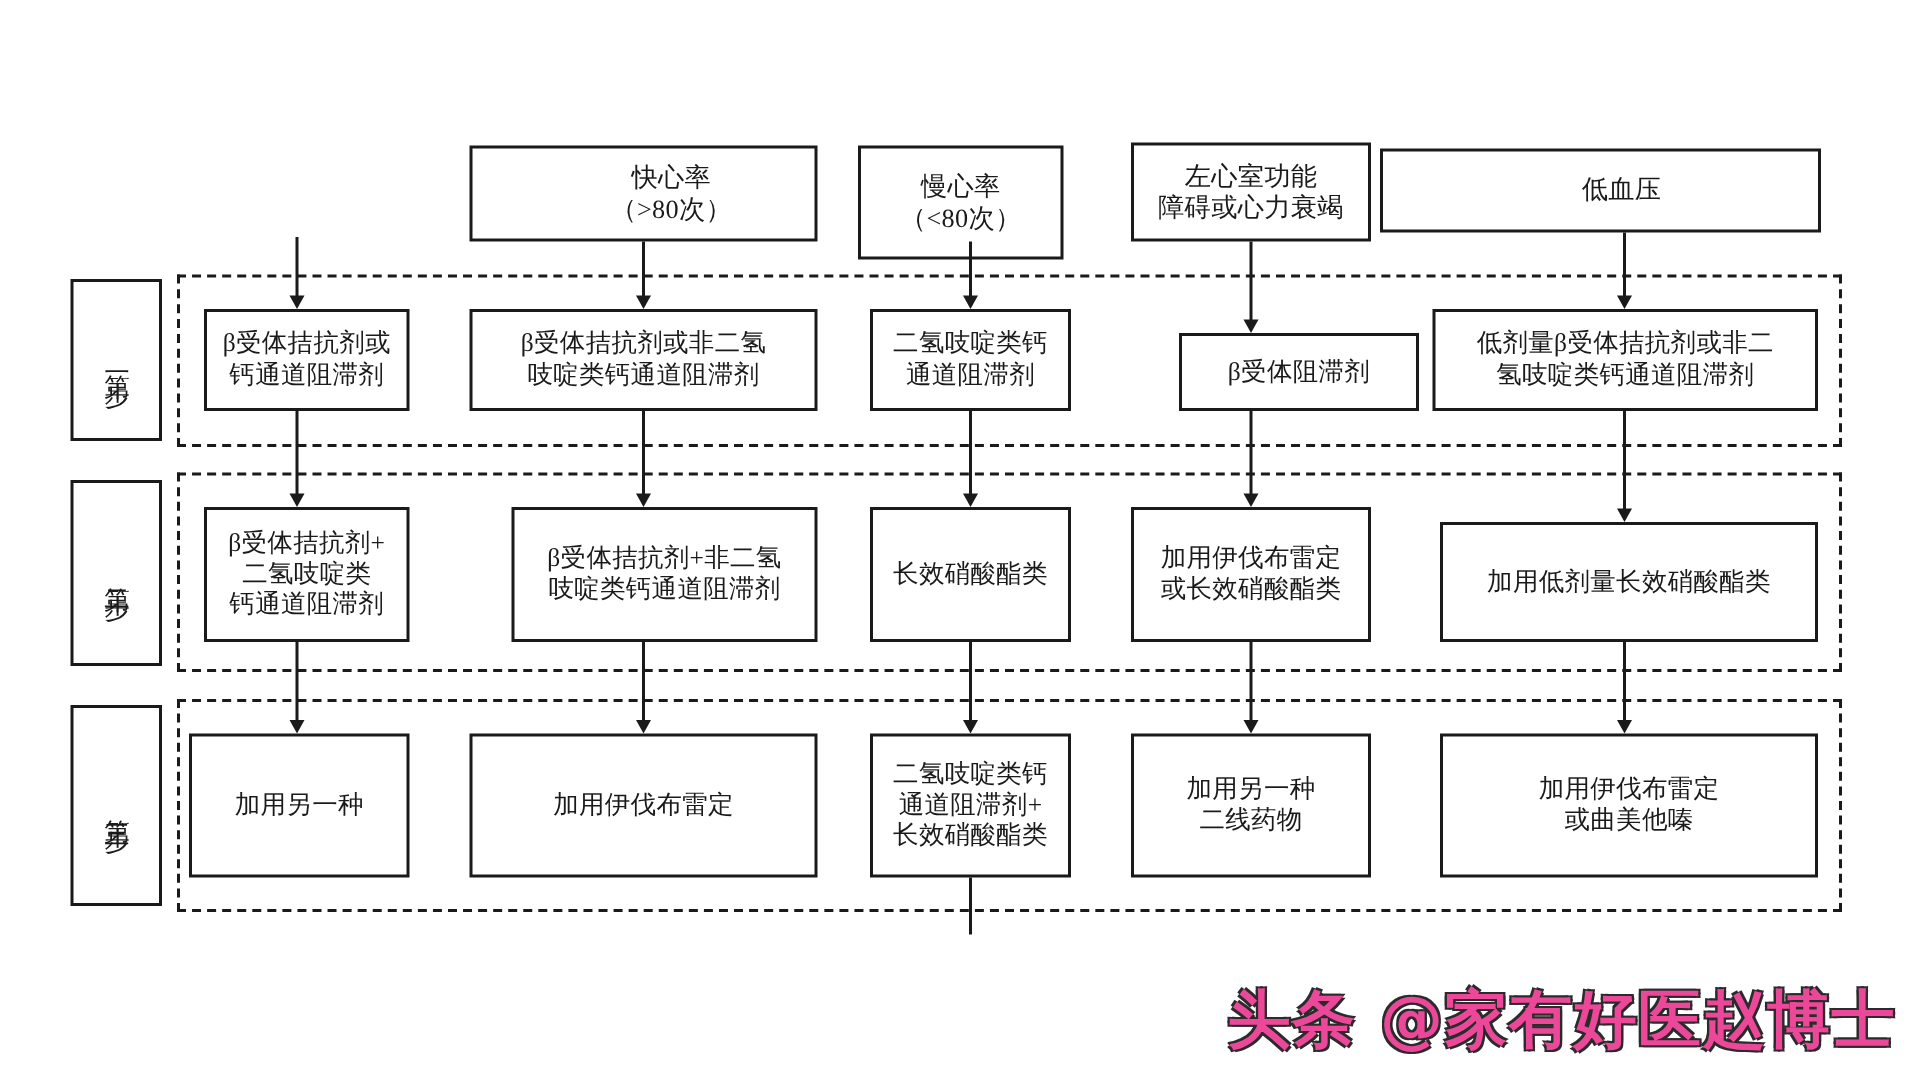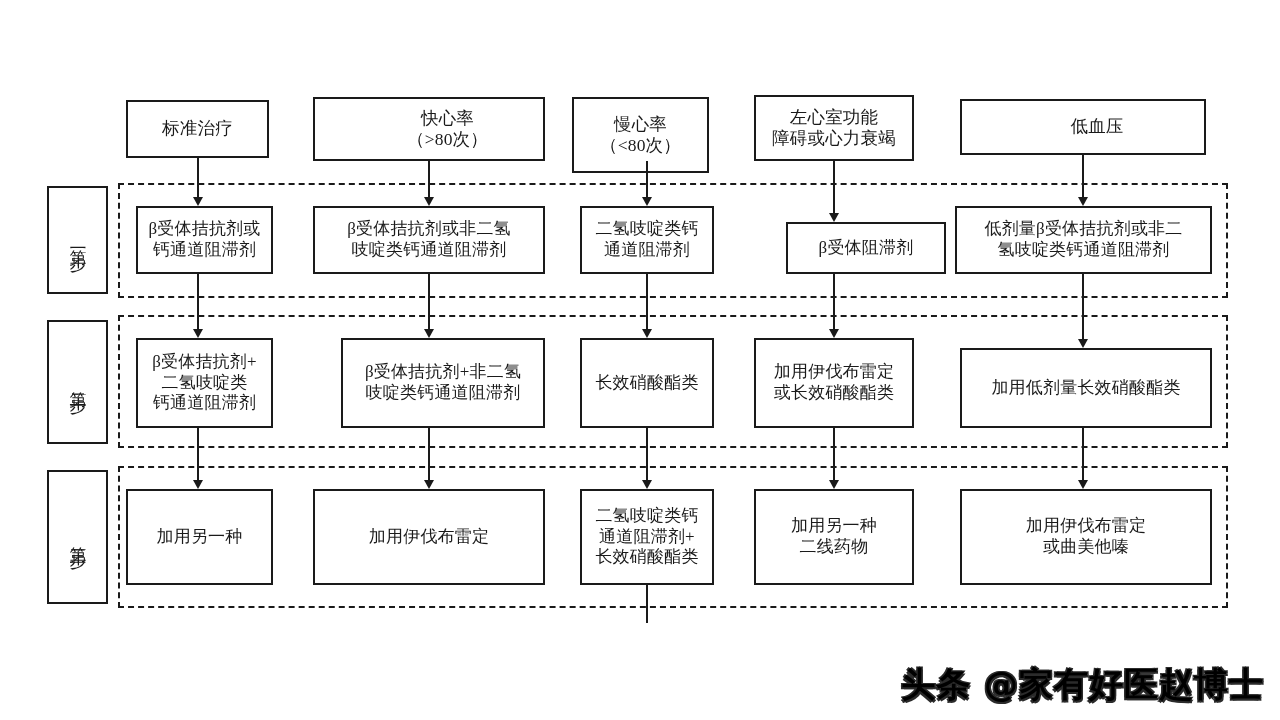--- a/index.html
+++ b/index.html
@@ -74,24 +74,24 @@
     width: 0; height: 0;
     border-left: 5px solid transparent;
     border-right: 5px solid transparent;
     border-top: 9px solid #1a1a1a;
   }
   
   #watermark {
     position: absolute;
     right: 16px;
     bottom: 12px;
-    font-size: 34px;
+    font-size: 42px;
     font-weight: bold;
     font-family: "DejaVu Sans", "Liberation Sans", sans-serif;
-    color: #000000;
+    color: #ec4899;
     text-shadow:
       -1.5px -1.5px 0 #2b2b2b,
        1.5px -1.5px 0 #2b2b2b,
       -1.5px  1.5px 0 #2b2b2b,
        1.5px  1.5px 0 #2b2b2b,
        0 0 1px #2b2b2b;
     letter-spacing: 1px;
     white-space: nowrap;
   }
 </style>
@@ -107,28 +107,27 @@
   <div class="step-box" style="left:47px; top:186px; width:61px; height:108px;">
     <span class="vtext">第一步</span>
   </div>
   <div class="step-box" style="left:47px; top:320px; width:61px; height:124px;">
     <span class="vtext">第二步</span>
   </div>
   <div class="step-box" style="left:47px; top:470px; width:61px; height:134px;">
     <span class="vtext">第三步</span>
   </div>
 
-  <div class="node header" style="left:126px; top:100px; width:143px; height:58px;">标准治疗</div>
   <div class="node header" style="left:313px; top:97px; width:232px; height:64px;padding-left:41px;">快心率
 （&gt;80次）</div>
   <div class="node header" style="left:572px; top:97px; width:137px; height:76px;">慢心率
 （&lt;80次）</div>
   <div class="node header" style="left:754px; top:95px; width:160px; height:66px;">左心室功能
 障碍或心力衰竭</div>
-  <div class="node header" style="left:960px; top:99px; width:246px; height:56px;padding-left:32px;">低血压</div>
+  <div class="node header" style="left:920px; top:99px; width:294px; height:56px;padding-left:32px;">低血压</div>
 
   <div class="node" style="left:136px; top:206px; width:137px; height:68px;">β受体拮抗剂或
 钙通道阻滞剂</div>
   <div class="node" style="left:313px; top:206px; width:232px; height:68px;">β受体拮抗剂或非二氢
 吱啶类钙通道阻滞剂</div>
   <div class="node" style="left:580px; top:206px; width:134px; height:68px;">二氢吱啶类钙
 通道阻滞剂</div>
   <div class="node" style="left:754px; top:222px; width:160px; height:52px;margin-left:32px;">β受体阻滞剂</div>
   <div class="node" style="left:955px; top:206px; width:257px; height:68px;">低剂量β受体拮抗剂或非二
 氢吱啶类钙通道阻滞剂</div>

